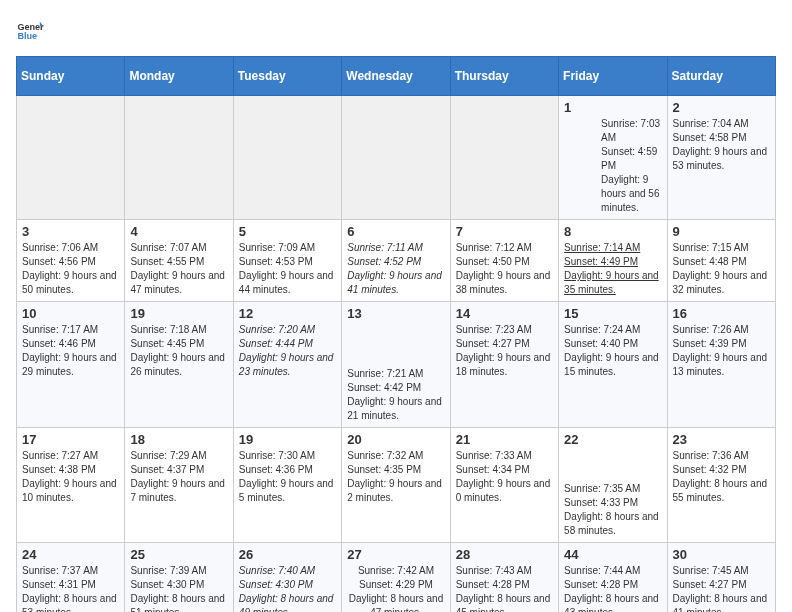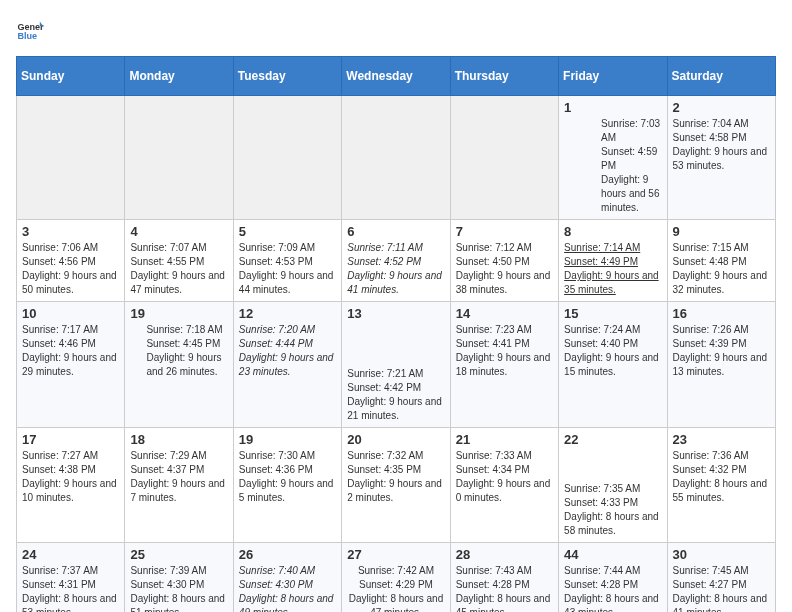--- a/index.html
+++ b/index.html
@@ -176,40 +176,40 @@
       </tr>
       <tr>
         <td>
           <span class="day-num">10</span>
           <div class="day-info" style="white-space: pre-line;">Sunrise: 7:17 AM
 Sunset: 4:46 PM
 Daylight: 9 hours and 29 minutes.</div>
         </td>
         <td>
           <span class="day-num">19</span>
-          <div class="day-info" style="white-space: pre-line; margin-left: 16px;">Sunrise: 7:18 AM
+          <div class="day-info" style="white-space: pre-line;">Sunrise: 7:18 AM
 Sunset: 4:45 PM
 Daylight: 9 hours and 26 minutes.</div>
         </td>
         <td>
           <span class="day-num">12</span>
           <div class="day-info" style="white-space: pre-line; font-style: italic;">Sunrise: 7:20 AM
 Sunset: 4:44 PM
 Daylight: 9 hours and 23 minutes.</div>
         </td>
         <td>
           <span class="day-num">13</span>
           <div class="day-info" style="white-space: pre-line; margin-top: 46px;">Sunrise: 7:21 AM
 Sunset: 4:42 PM
 Daylight: 9 hours and 21 minutes.</div>
         </td>
         <td>
           <span class="day-num">14</span>
           <div class="day-info" style="white-space: pre-line;">Sunrise: 7:23 AM
-Sunset: 4:41 PM
+Sunset: 4:27 PM
 Daylight: 9 hours and 18 minutes.</div>
         </td>
         <td>
           <span class="day-num">15</span>
           <div class="day-info" style="white-space: pre-line;">Sunrise: 7:24 AM
 Sunset: 4:40 PM
 Daylight: 9 hours and 15 minutes.</div>
         </td>
         <td>
           <span class="day-num">16</span>

